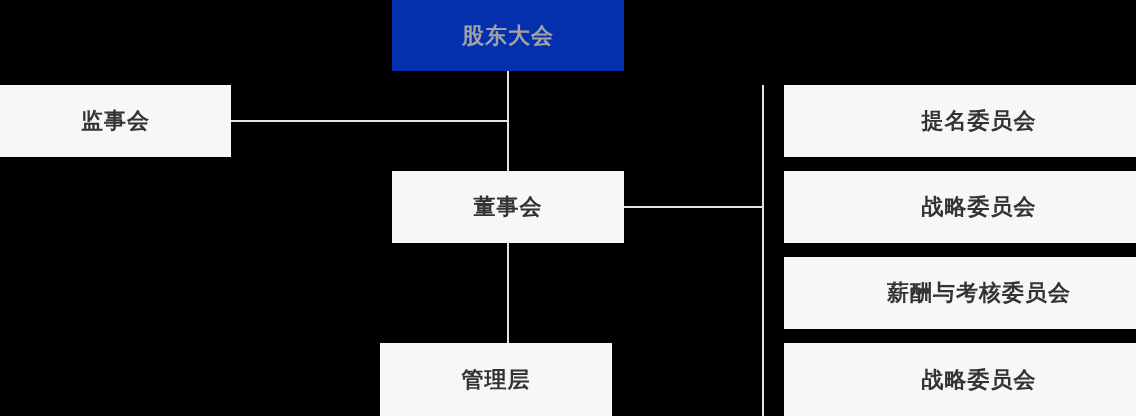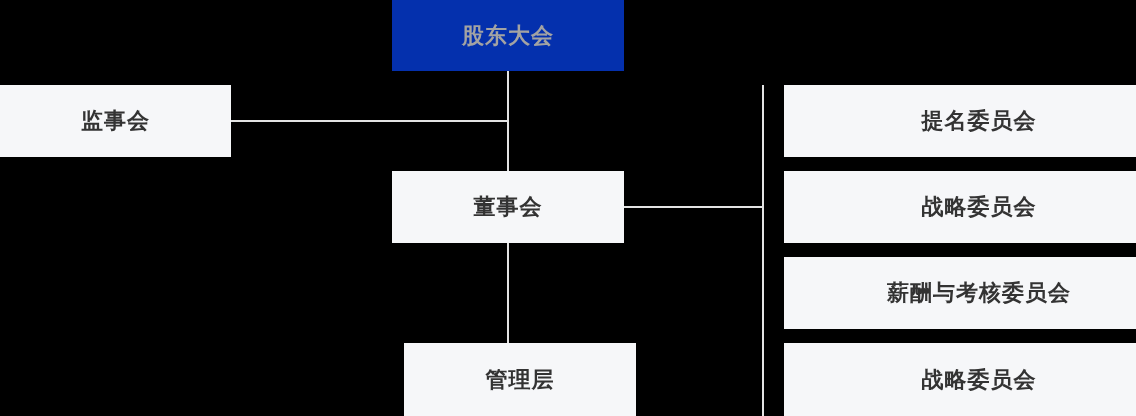--- a/index.html
+++ b/index.html
@@ -35,21 +35,21 @@
     position: absolute;
     background: #e3e3e3;
   }
 
   
   #node-shareholders { left: 392px; top: 0;    width: 232px; height: 71px; }
   
   #node-supervisory  { left: 0;     top: 85px;  width: 231px; height: 72px; }
   
   #node-board        { left: 392px; top: 171px; width: 232px; height: 72px; }
-  #node-management   { left: 404px; top: 343px; width: 232px; height: 73px; }
+  #node-management   { left: 380px; top: 343px; width: 232px; height: 73px; }
   
   .committee         { left: 784px; width: 390px; height: 72px; }
   #node-committee-0  { top: 85px;  }
   #node-committee-1  { top: 171px; }
   #node-committee-2  { top: 257px; }
   #node-committee-3  { top: 343px; height: 73px; }
 
   
   #conn-v-top       { left: 507px; top: 71px;  width: 2px;   height: 100px; }
   #conn-h-left      { left: 231px; top: 120px; width: 278px; height: 2px;   }

